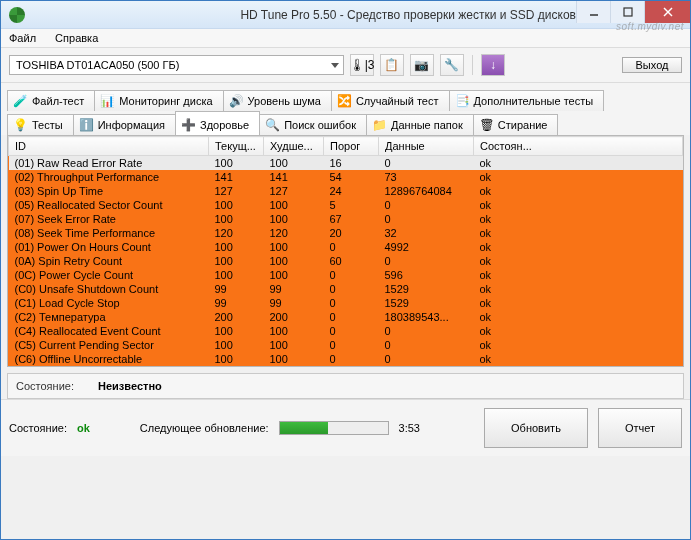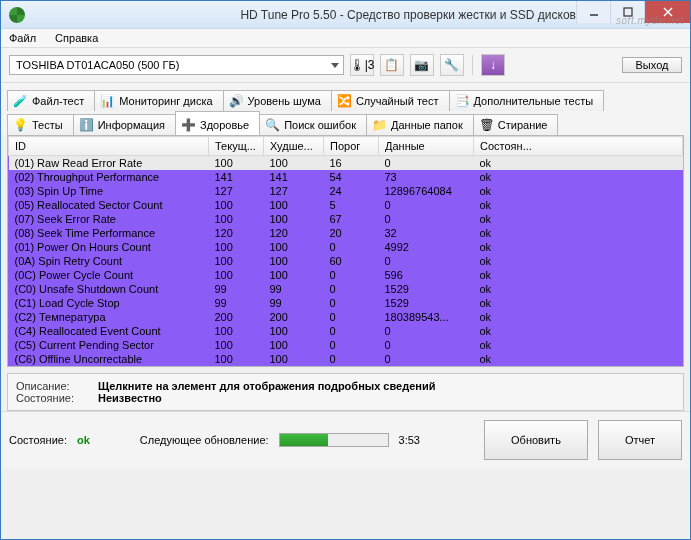--- a/index.html
+++ b/index.html
@@ -93,21 +93,21 @@
   }
   .tab.active {
     background: #fff;
     margin-top: 0;
     padding-top: 5px;
     z-index: 2;
   }
   .tabrow2 { width:100%; display:flex; }
   .tab .ico { width:14px; height:14px; display:inline-flex; align-items:center; justify-content:center; font-size:12px; }
   .content {
-    background:#8b5cf6;
+    background:#f97316;
     border: 1px solid #b8b8b8;
     margin: 0 6px;
     padding: 0;
   }
   .grid {
     width: 100%;
     border-collapse: collapse;
     font-size: 11px;
   }
   .grid th {
@@ -151,21 +151,21 @@
     background: linear-gradient(#3dbb3d,#2b9a2b);
   }
   .btn {
     min-width: 62px; height:40px;
     border:1px solid #aaa;
     background: linear-gradient(#fdfdfd,#e6e6e6);
     display:flex; align-items:center; justify-content:center;
     padding: 0 26px;
   }
   .watermark {
-    position:absolute; right:6px; top:14px;
+    position:absolute; right:6px; top:20px;
     color:#888; font-size:10px; font-style:italic;
     letter-spacing: .5px;
     opacity:.6;
     pointer-events:none;
   }
   .sep { width:1px; height:20px; background:#d0d0d0; margin:0 2px; }
 </style>
 </head>
 <body>
 
@@ -408,24 +408,20 @@
           <td>0</td>
           <td>0</td>
           <td>ok</td>
         </tr>
       </tbody>
   </table>
 </div>
 
 <div class="detail-box">
   <div class="row">
-    <span class="label">Описание:</span>
-    <span style="font-weight:bold">Щелкните на элемент для отображения подробных сведений</span>
-  </div>
-  <div class="row">
     <span class="label">Состояние:</span>
     <span style="font-weight:bold">Неизвестно</span>
   </div>
 </div>
 
 <div class="statusbar">
   <span>Состояние:</span>
   <span class="status-ok">ok</span>
   <span style="margin-left:40px">Следующее обновление:</span>
   <div class="progress">

